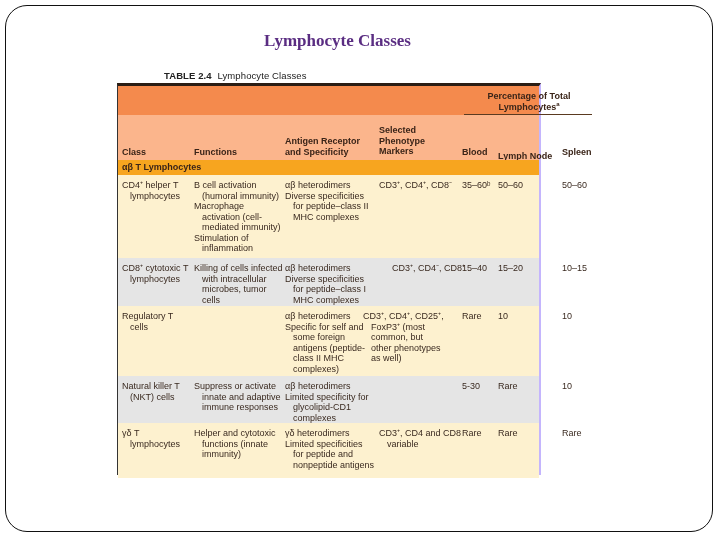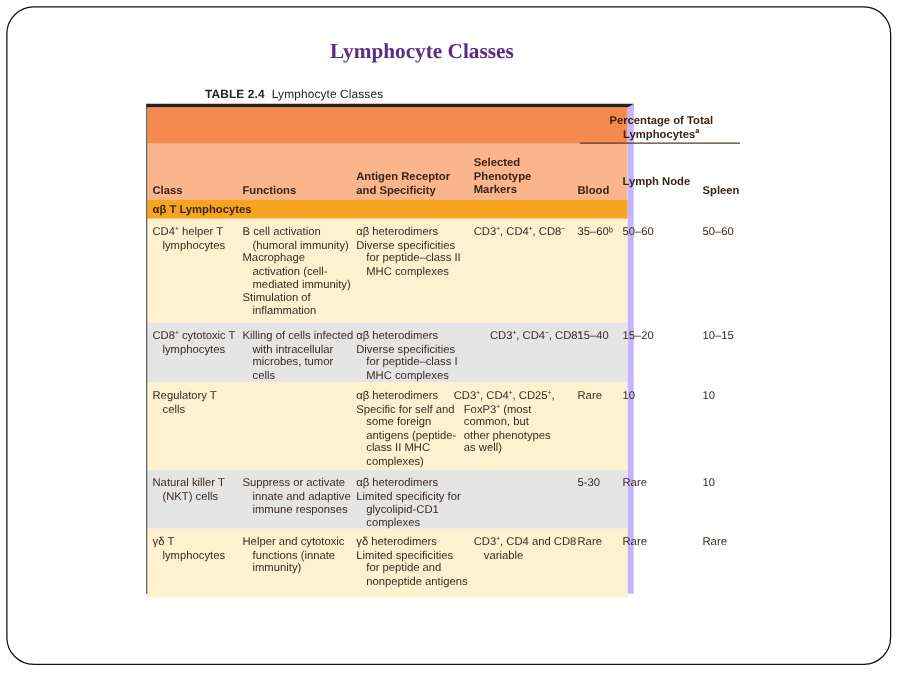--- a/index.html
+++ b/index.html
@@ -12,22 +12,22 @@
     position: absolute; left: 0; width: 675px; top: 31px; text-align: center;
     font-family: "Liberation Serif", serif; font-weight: bold; font-size: 17px; color: #5a2d82;
   }
   .table-caption {
     position: absolute; left: 140px; top: 70px; font-size: 9.5px; color: #222;
     letter-spacing: 0.1px;
     margin-left: 24px;
   }
   .table-caption b { font-weight: bold; margin-right: 3px; }
   .table {
-    position: absolute; left: 117px; top: 83px; width: 390px; height: 392px;
-    border-top: 3px solid #2a1d14; border-left: 1px solid #333; border-right: 5px solid #c4b5fd;
+    position: absolute; left: 117px; top: 83px; width: 424px; height: 392px;
+    border-top: 3px solid #2a1d14; border-left: 1px solid #333; border-right: 2px solid #c4b5fd;
     box-sizing: border-box; font-size: 9px; color: #3a2a20;
   }
   .band { position: absolute; left: 0; right: 0; }
   .band1 { top: 0; height: 29px; background: #f48a4d; }
   .band2 { top: 29px; height: 45px; background: #fbb58c; }
   .section { top: 74px; height: 15px; background: #f7a51f; }
   .row { position: absolute; left: 0; right: 0; }
   .cream { background: #fdf1cf; padding-left: 41px; }
   .white { background: #e5e5e5; }
   .cell { position: absolute; line-height: 10.5px; white-space: nowrap; }
@@ -65,21 +65,21 @@
   <div class="cell hdr" style="left:167px; top:50px;">
     <span class="line">Antigen Receptor</span>
     <span class="line">and Specificity</span>
   </div>
   <div class="cell hdr" style="left:261px; top:39px;">
     <span class="line">Selected</span>
     <span class="line">Phenotype</span>
     <span class="line">Markers</span>
   </div>
   <div class="cell hdr" style="left:344px; top:61px;">Blood</div>
-  <div class="cell hdr" style="left:380px; top:54px;text-align:center;">Lymph Node</div>
+  <div class="cell hdr" style="left:380px; top:65px;text-align:center;">Lymph Node</div>
   <div class="cell hdr" style="left:444px; top:61px;">Spleen</div>
 
   <div class="band section">
     <div class="cell hdr" style="left:4px; top:2px;">αβ T Lymphocytes</div>
   </div>
 
   <div class="row cream" style="top:89px; height:83px;">
     <div class="cell" style="left:4px; top:5px;">
       <span class="line">CD4⁺ helper T</span>
       <span class="indent">lymphocytes</span>

